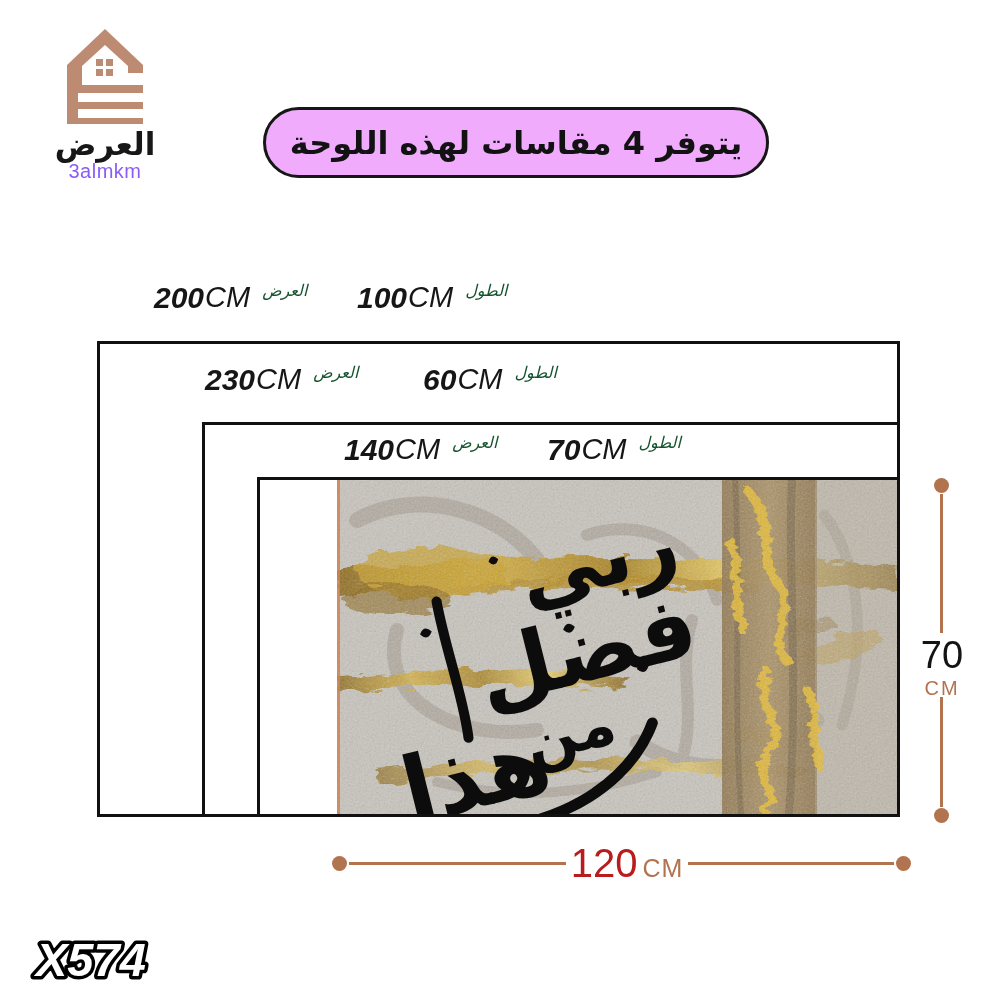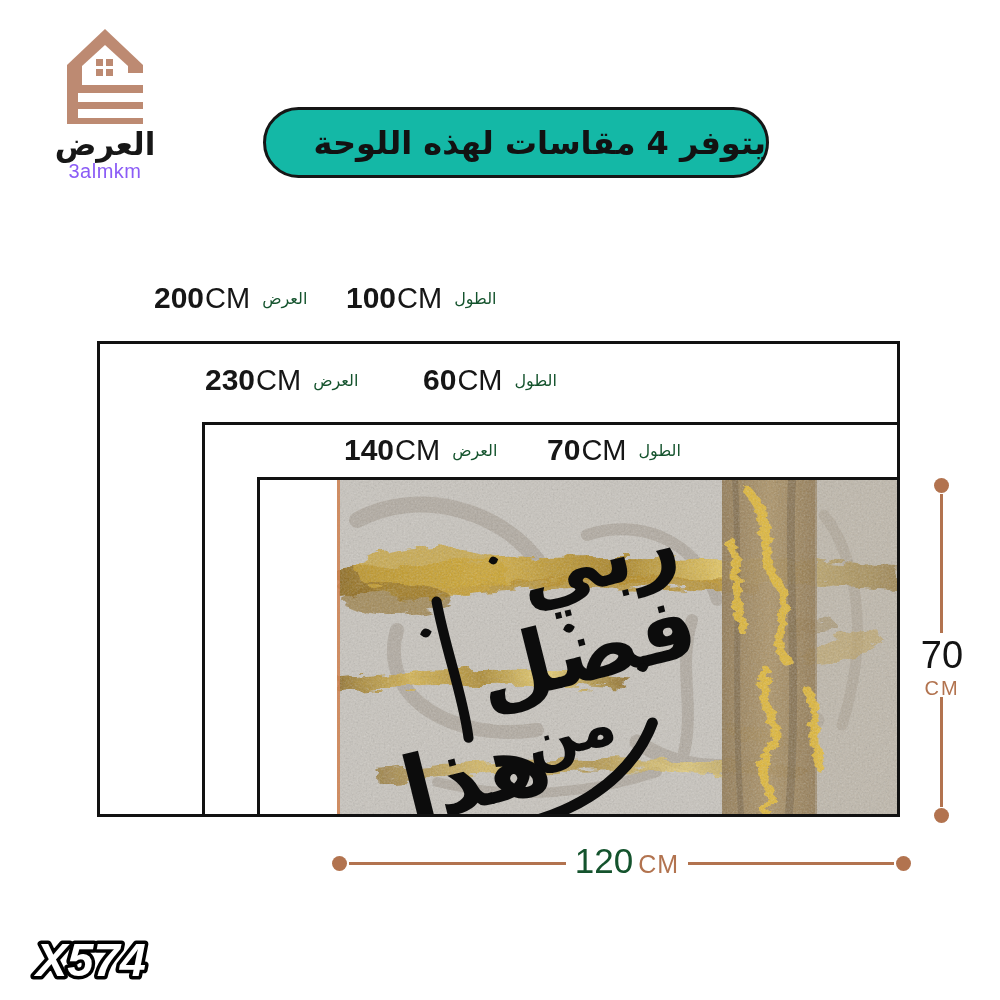--- a/index.html
+++ b/index.html
@@ -8,54 +8,54 @@
 
   
   .logo{position:absolute;left:35px;top:28px;width:140px;text-align:center;}
   .logo svg{display:block;margin:0 auto;}
   .logo-ar{font-family:"DejaVu Sans",sans-serif;font-weight:bold;font-size:31px;color:#171717;
            line-height:1.05;margin-top:4px;}
   .logo-en{font-family:"Liberation Sans",sans-serif;font-size:20px;color:#8b5cf6;line-height:1;
            letter-spacing:.5px;}
 
   
-  .badge{position:absolute;left:263px;top:107px;width:506px;height:71px;background:#14b8a6;
+  .badge{position:absolute;left:263px;top:107px;width:506px;height:71px;background:#f0abfc;
          border:3px solid #161616;border-radius:38px;display:flex;align-items:center;
-         justify-content:flex-end;box-sizing:border-box;}
+         justify-content:center;box-sizing:border-box;}
   .badge span{font-family:"DejaVu Sans",sans-serif;font-weight:bold;font-size:32px;color:#121212;
               direction:rtl;white-space:nowrap;}
 
   
   .size-box{position:absolute;border:3px solid #111;box-sizing:border-box;background:transparent;}
   .b200{left:97px; top:341px; width:803px; height:476px;}
   .b160{left:202px;top:422px; width:698px; height:395px;}
   .b140{left:257px;top:477px; width:643px; height:340px;}
 
   
-  .lbl{position:absolute;display:flex;align-items:center;direction:ltr;white-space:nowrap;}
+  .lbl{position:absolute;display:flex;align-items:flex-start;direction:ltr;white-space:nowrap;font-style:italic;}
   .lbl .num{font-family:"Liberation Sans",sans-serif;font-weight:bold;font-size:30px;color:#161616;}
   .lbl .unit{font-family:"Liberation Sans",sans-serif;font-weight:400;font-size:29px;color:#161616;
              margin-left:1px;}
   .lbl .ar{font-family:"DejaVu Sans",sans-serif;font-size:16px;color:#14532d;margin-left:12px;}
-  .r1w{left:154px;top:281px;}  .r1l{left:346px;top:281px;}
+  .r1w{left:154px;top:281px;}  .r1l{left:357px;top:281px;}
   .r2w{left:205px;top:363px;}  .r2l{left:423px;top:363px;}
   .r3w{left:344px;top:433px;}  .r3l{left:547px;top:433px;}
 
   
   .artwork{position:absolute;left:337px;top:480px;width:560px;height:334px;display:block;}
 
   
   .dimdot{position:absolute;width:15px;height:15px;border-radius:50%;background:#b2734f;}
   .hline{position:absolute;height:3px;background:#b2734f;}
   .vline{position:absolute;width:3px;background:#b2734f;}
   .dot-bl{left:332px;top:856px;} .dot-br{left:896px;top:856px;}
   .hl1{left:349px;top:862px;width:217px;} .hl2{left:688px;top:862px;width:206px;}
   .dim-bottom{position:absolute;left:567px;top:841px;width:120px;display:flex;align-items:baseline;
               justify-content:center;}
-  .dim-bottom .v{font-size:35px;color:#14532d;}
+  .dim-bottom .v{font-size:40px;color:#b91c1c;}
   .dim-bottom .u{font-size:25px;color:#b2734f;margin-left:5px;letter-spacing:1px;}
   .dot-rt{left:934px;top:478px;} .dot-rb{left:934px;top:808px;}
   .vl1{left:940px;top:494px;height:139px;} .vl2{left:940px;top:697px;height:110px;}
   .dim-right{position:absolute;left:907px;top:636px;width:70px;text-align:center;line-height:1;}
   .dim-right .v{display:block;font-size:38px;color:#141414;}
   .dim-right .u{display:block;font-size:20px;color:#b2734f;letter-spacing:2px;margin-top:4px;}
 
   
   .code{position:absolute;left:28px;top:926px;}
 </style>

